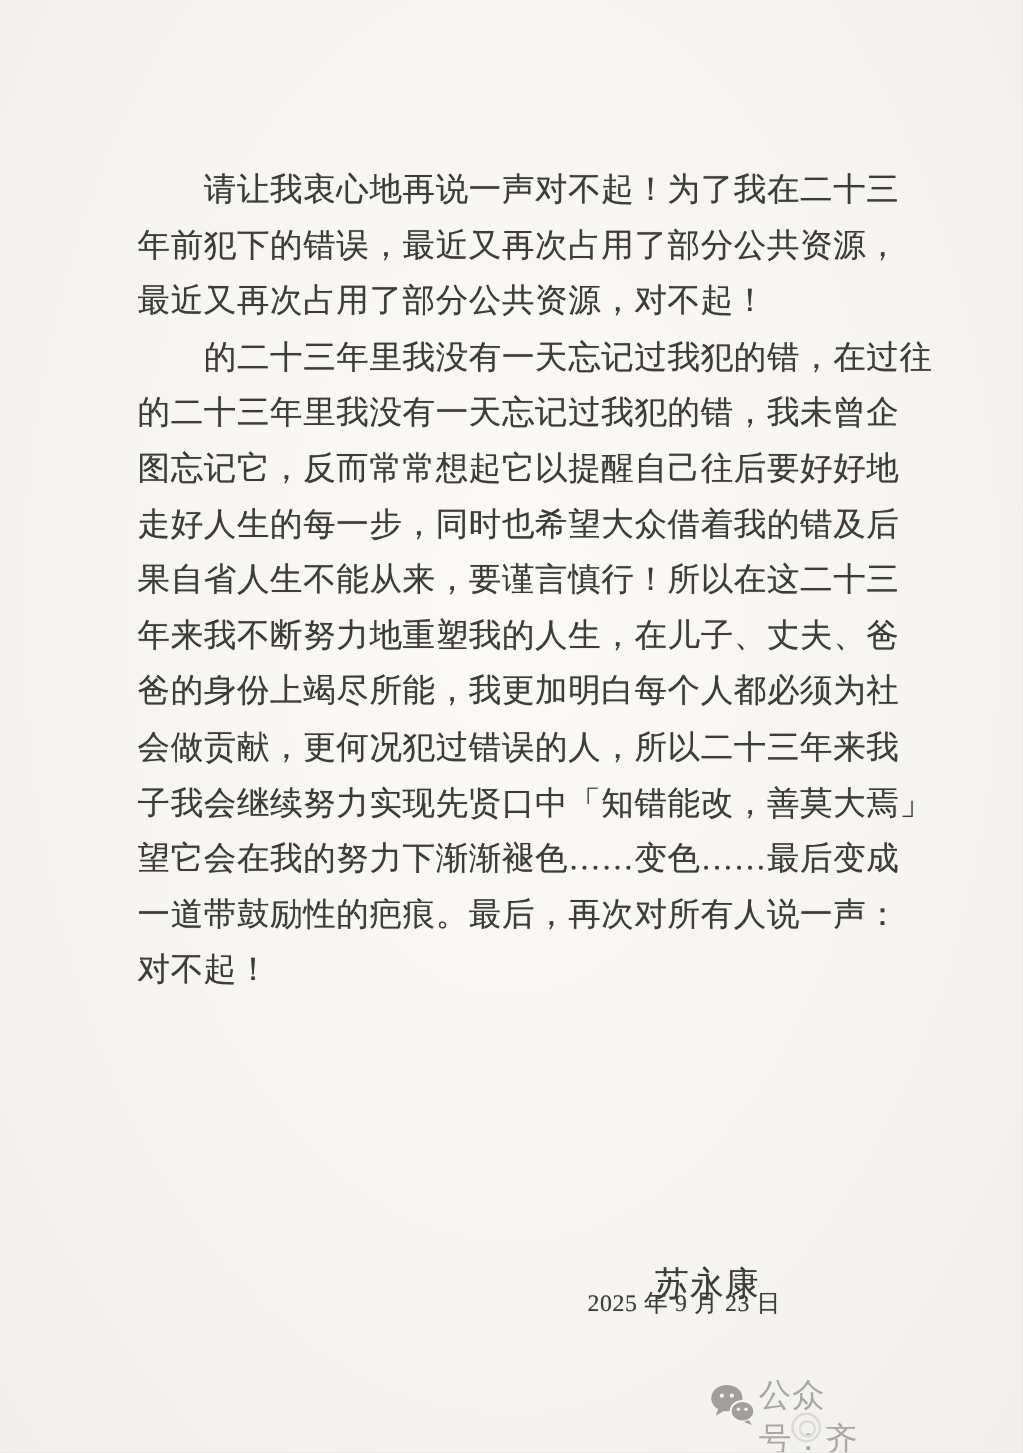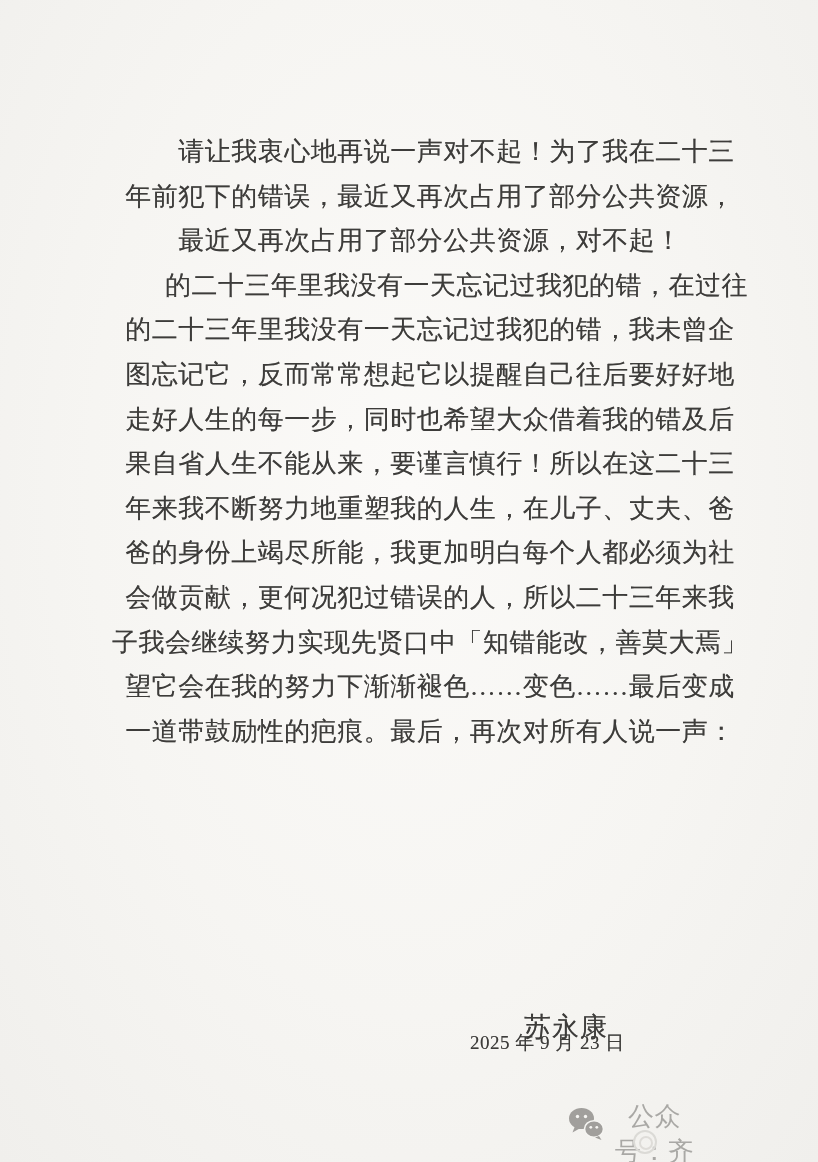--- a/index.html
+++ b/index.html
@@ -8,21 +8,20 @@
     background: #e9e8e5;
   }
   .page {
     position: relative;
     width: 818px;
     height: 1162px;
     margin: 0 auto;
     overflow: hidden;
     background: radial-gradient(ellipse at 50% 42%, #fbfaf8 0%, #f6f5f2 55%, #f0efec 100%);
     font-family: "Liberation Serif", "DejaVu Serif", serif;
-    text-align: center;
   }
   .letter-body {
     position: absolute;
     left: 110px;
     top: 130px;
     width: 640px;
   }
   .letter-line {
     font-size: 26px;
     line-height: 44.6px;
@@ -112,20 +111,21 @@
       <div class="letter-line">的二十三年里我没有一天忘记过我犯的错，我未曾企</div>
       <div class="letter-line">图忘记它，反而常常想起它以提醒自己往后要好好地</div>
       <div class="letter-line">走好人生的每一步，同时也希望大众借着我的错及后</div>
       <div class="letter-line">果自省人生不能从来，要谨言慎行！所以在这二十三</div>
       <div class="letter-line">年来我不断努力地重塑我的人生，在儿子、丈夫、爸</div>
       <div class="letter-line">爸的身份上竭尽所能，我更加明白每个人都必须为社</div>
       <div class="letter-line">会做贡献，更何况犯过错误的人，所以二十三年来我</div>
       <div class="letter-line">子我会继续努力实现先贤口中「知错能改，善莫大焉」</div>
       <div class="letter-line">望它会在我的努力下渐渐褪色……变色……最后变成</div>
       <div class="letter-line">一道带鼓励性的疤痕。最后，再次对所有人说一声：</div>
+      <div class="letter-line">对不起！</div>
     </div>
 
   <div class="signature">苏永康</div>
   <div class="sign-date">2025 年 9 月 23 日</div>
 
   <div class="watermark">
     <svg class="wechat-icon" width="36" height="34" viewBox="0 0 36 34" xmlns="http://www.w3.org/2000/svg">
       <ellipse cx="13.5" cy="11.5" rx="12.5" ry="10.5" fill="#a19f9c"></ellipse>
       <path d="M7 19 L4.5 25.5 L12.5 21" fill="#a19f9c"></path>
       <circle cx="9.5" cy="9.5" r="1.7" fill="#f6f5f2"></circle>

